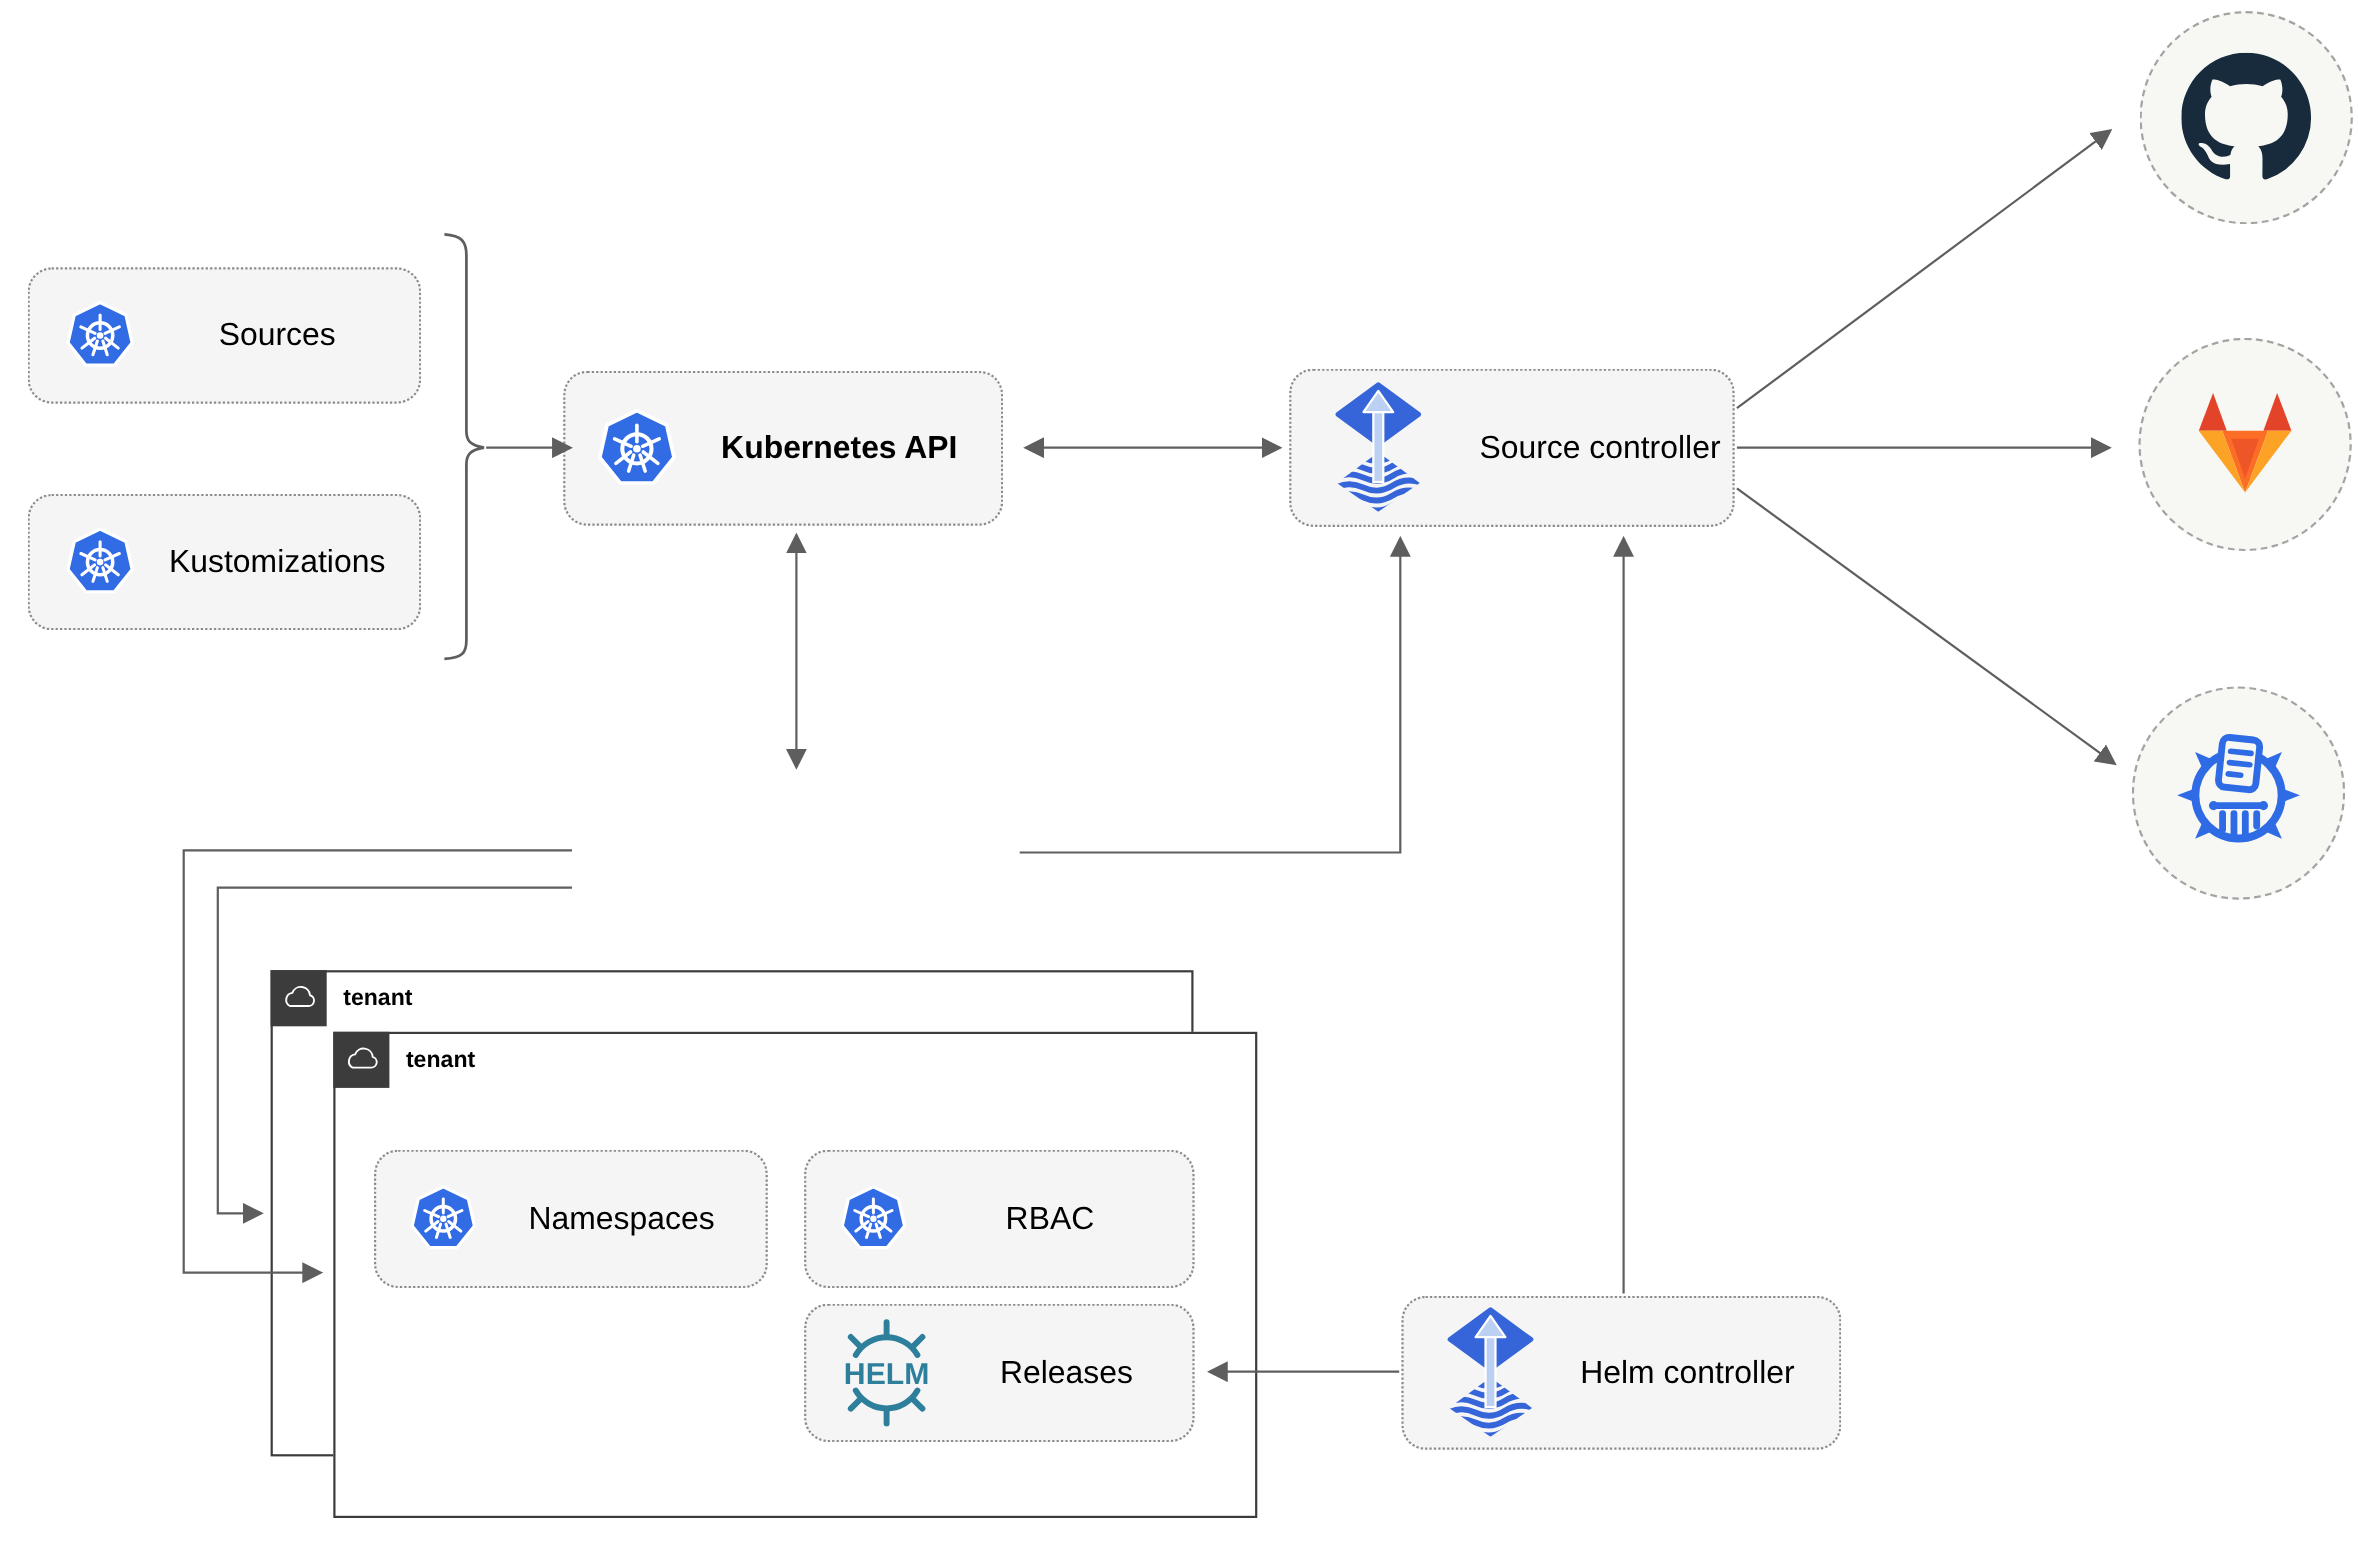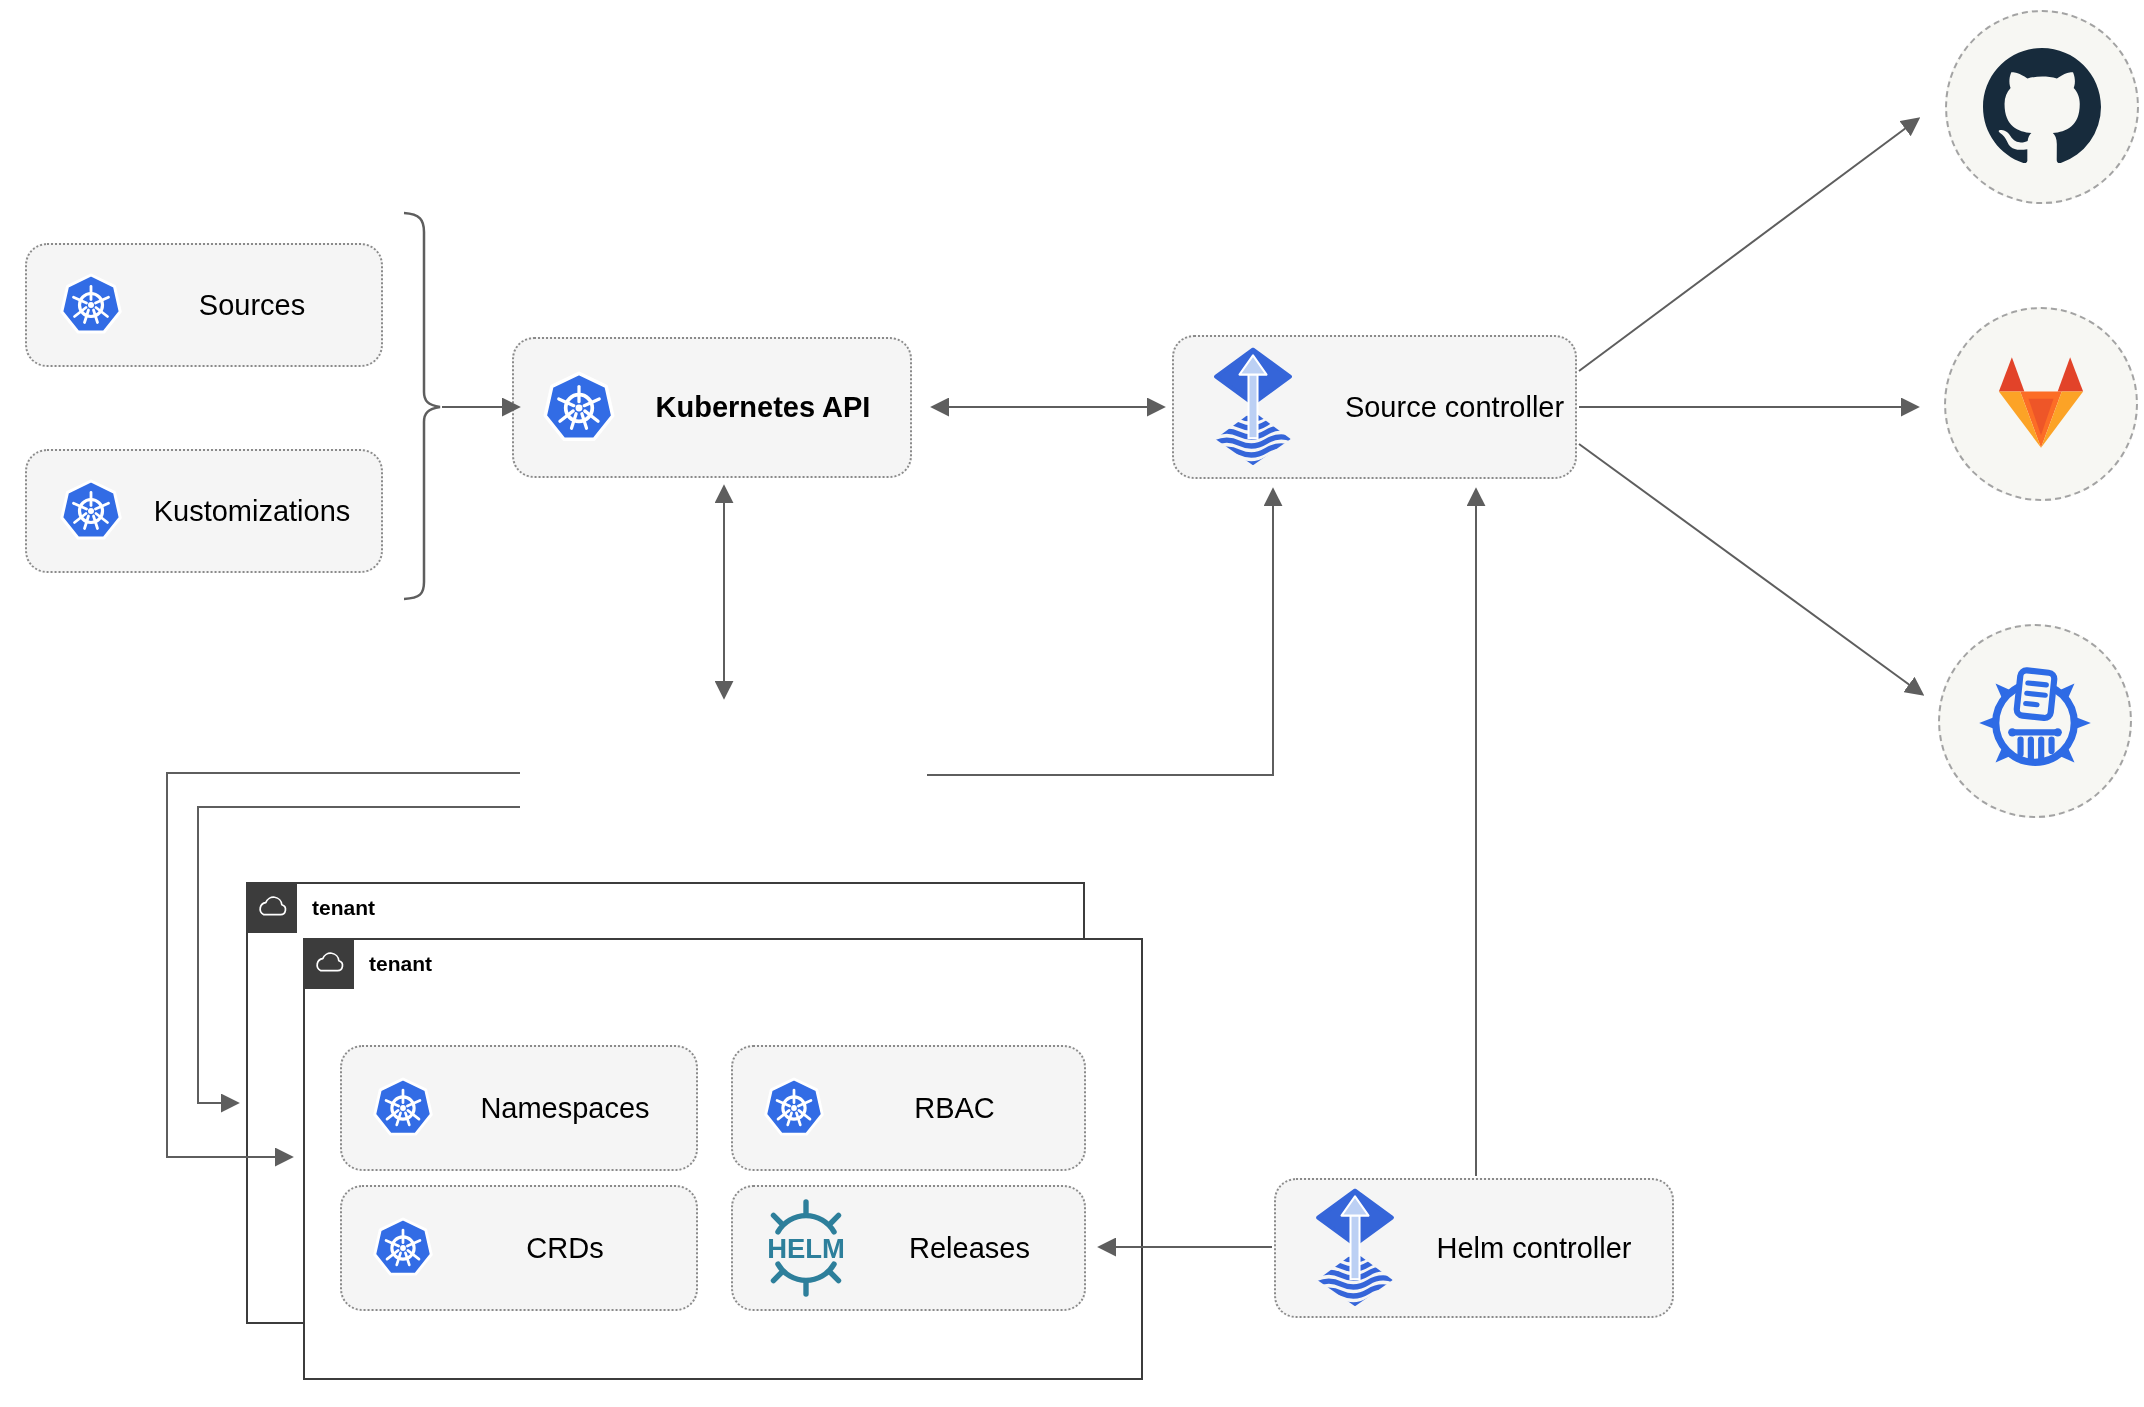--- a/index.html
+++ b/index.html
@@ -169,28 +169,20 @@
 
   <div class="node" style="left:340px;top:1045px;width:358px;height:126px;">
     <span class="icon-wrap" style="margin-left:30px;">
       <svg width="62" height="62" viewBox="0 0 64 64">
           <use href="#ic-k8s"></use>
         </svg>
     </span>
     <span class="lbl">Namespaces</span>
   </div>
 
-  <div class="node" style="left:340px;top:1185px;width:358px;height:126px;">
-    <span class="icon-wrap" style="margin-left:30px;">
-      <svg width="62" height="62" viewBox="0 0 64 64">
-          <use href="#ic-k8s"></use>
-        </svg>
-    </span>
-    <span class="lbl">CRDs</span>
-  </div>
 
   <div class="node" style="left:731px;top:1185px;width:355px;height:126px;">
     <span class="icon-wrap" style="margin-left:24px;">
       <svg width="98" height="98" viewBox="0 0 100 100">
         <g stroke="#2d7f9b" stroke-width="5.5" stroke-linecap="round" fill="none">
           <path d="M21.4 33.5 A33 33 0 0 1 78.6 33.5"></path>
           <path d="M21.4 66.5 A33 33 0 0 0 78.6 66.5"></path>
           <line x1="50" y1="15" x2="50" y2="3"></line>
           <line x1="75.5" y1="24.5" x2="83.2" y2="16.8"></line>
           <line x1="24.5" y1="24.5" x2="16.8" y2="16.8"></line>

